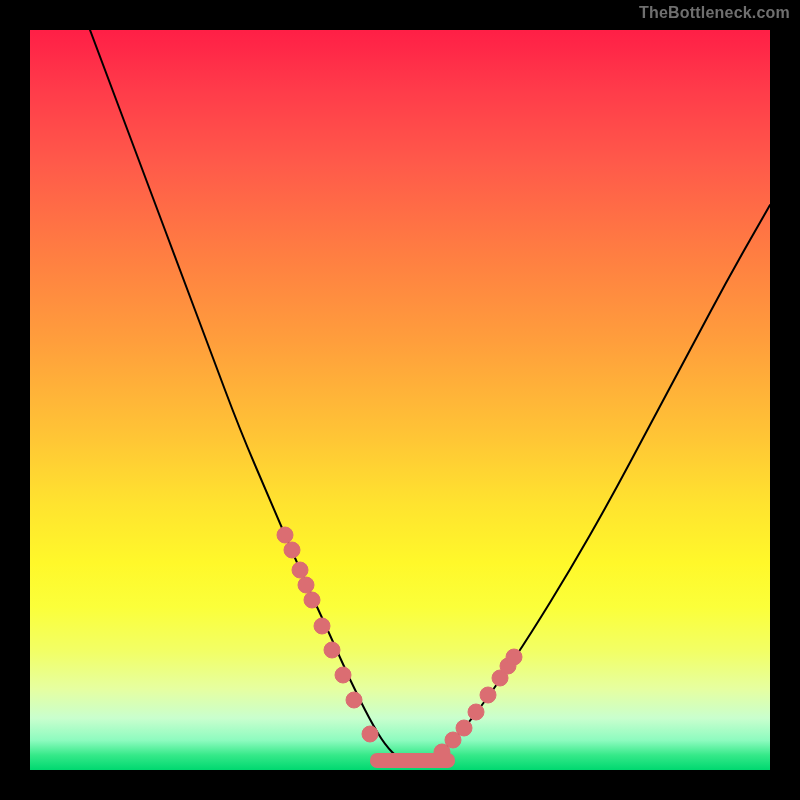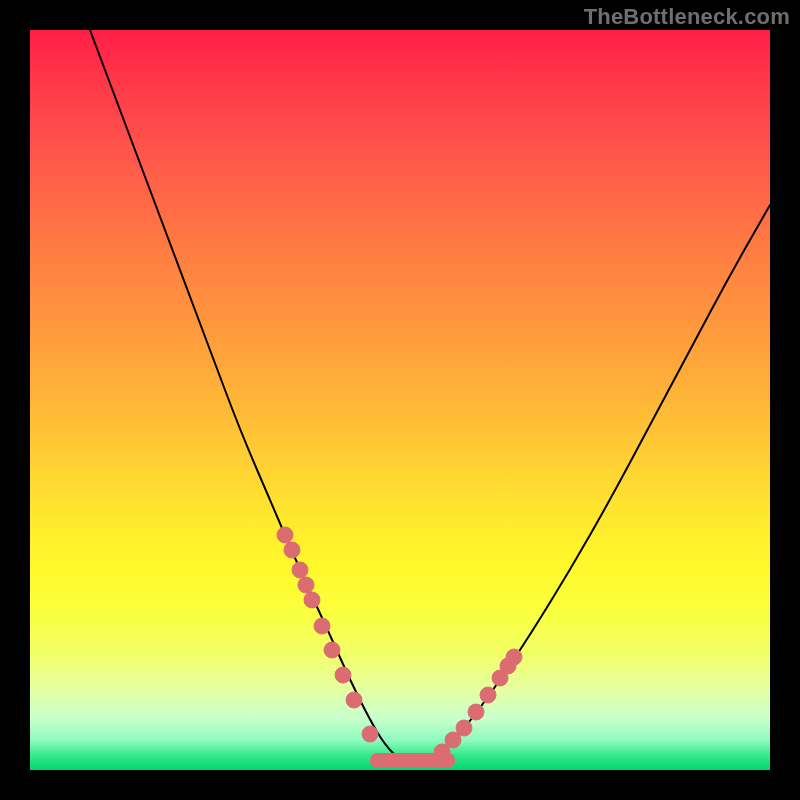--- a/index.html
+++ b/index.html
@@ -13,21 +13,21 @@
   }
   .stage {
     position: relative;
     width: 800px;
     height: 800px;
   }
   .watermark {
     position: absolute;
     top: 4px;
     right: 10px;
-    font-size: 22px;
+    font-size: 16px;
     font-weight: 600;
     color: #6f6f6f;
     letter-spacing: 0.2px;
     z-index: 10;
   }
   .plot-frame {
     position: absolute;
     left: 30px;
     top: 30px;
     width: 740px;

